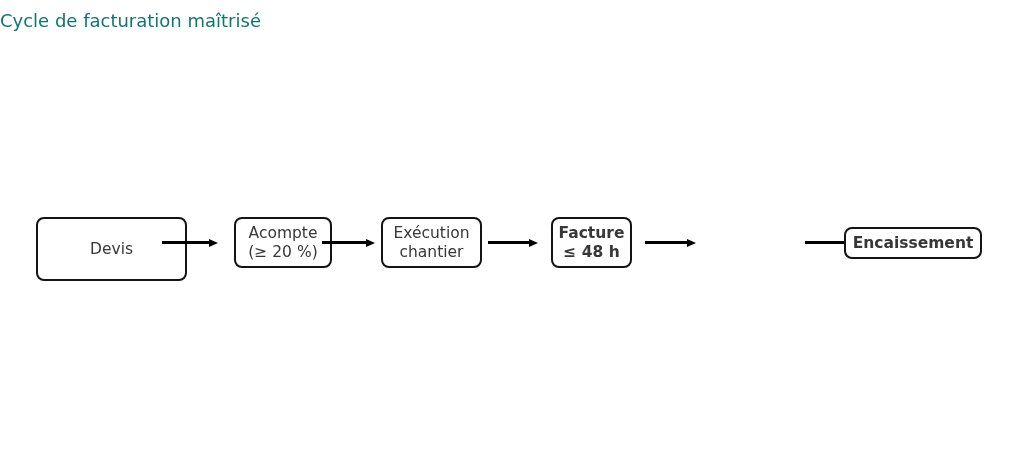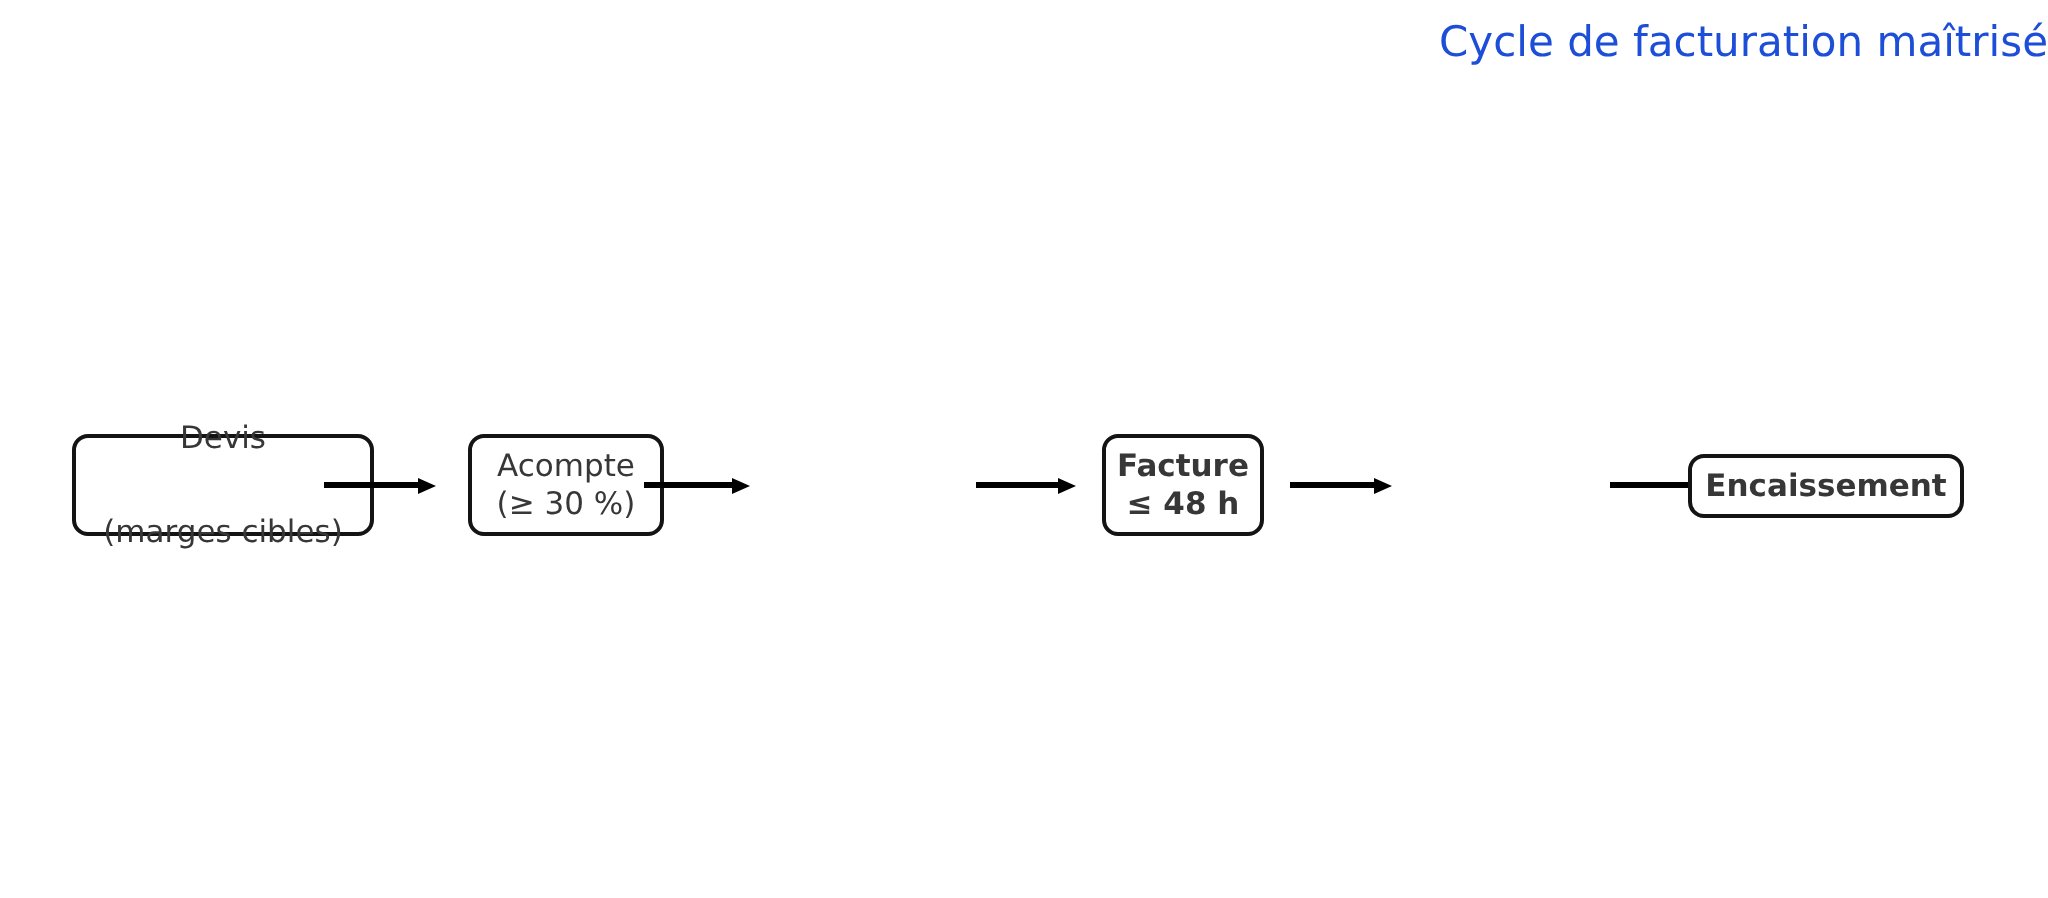--- a/index.html
+++ b/index.html
@@ -13,44 +13,44 @@
     height: 449px;
     background: #ffffff;
     overflow: hidden;
     font-family: "DejaVu Sans", "Liberation Sans", sans-serif;
   }
   .title {
     position: absolute;
     left: 0;
     right: 0;
     top: 4px;
-    text-align: right;
-    font-size: 21px;
+    text-align: left;
+    font-size: 18px;
     line-height: 34px;
-    color: #1d4ed8;
+    color: #0f766e;
     z-index: 1;
   }
   .box {
     position: absolute;
     box-sizing: border-box;
     background: #ffffff;
     border: 2px solid #141414;
     border-radius: 8px;
     display: flex;
     flex-direction: column;
     align-items: center;
     justify-content: center;
     text-align: center;
     font-size: 15.5px;
     line-height: 19px;
     color: #373737;
     white-space: nowrap;
     z-index: 2;
   }
-  #step-devis        { left: 36px;  top: 217px; width: 151px; height: 51px; gap: 28px; }
+  #step-devis        { left: 36px;  top: 217px; width: 151px; height: 64px; gap: 28px; }
   #step-acompte      { left: 234px; top: 217px; width: 98px;  height: 51px; }
   #step-execution    { left: 381px; top: 217px; width: 101px; height: 51px; }
   #step-facture      { left: 551px; top: 217px; width: 81px;  height: 51px; font-weight: bold; }
   #step-relances     { left: 699px; top: 217px; width: 106px; height: 51px; }
   #step-encaissement { left: 844px; top: 227px; width: 138px; height: 32px; font-weight: bold; }
   .conn {
     position: absolute;
     top: 241px;
     height: 3px;
     background: #000000;
@@ -74,28 +74,31 @@
 </style>
 </head>
 <body>
 
 <div id="canvas">
 
   <div class="title">Cycle de facturation maîtrisé</div>
 
   <div class="box" id="step-devis">
     <span>Devis</span>
-    <span>(marges cibles)</span>
   </div>
 
   <div class="box" id="step-acompte">
     <span>Acompte</span>
-    <span>(≥ 30 %)</span>
+    <span>(≥ 20 %)</span>
   </div>
 
+  <div class="box" id="step-execution">
+    <span>Exécution</span>
+    <span>chantier</span>
+  </div>
 
   <div class="box" id="step-facture">
     <span>Facture</span>
     <span>≤ 48 h</span>
   </div>
 
 
   <div class="box" id="step-encaissement">
     <span>Encaissement</span>
   </div>

